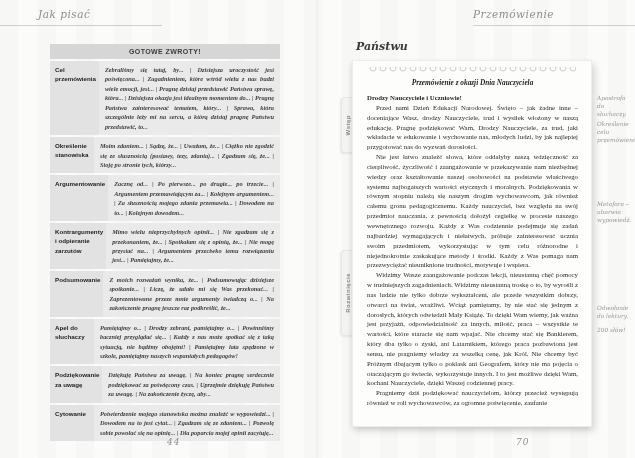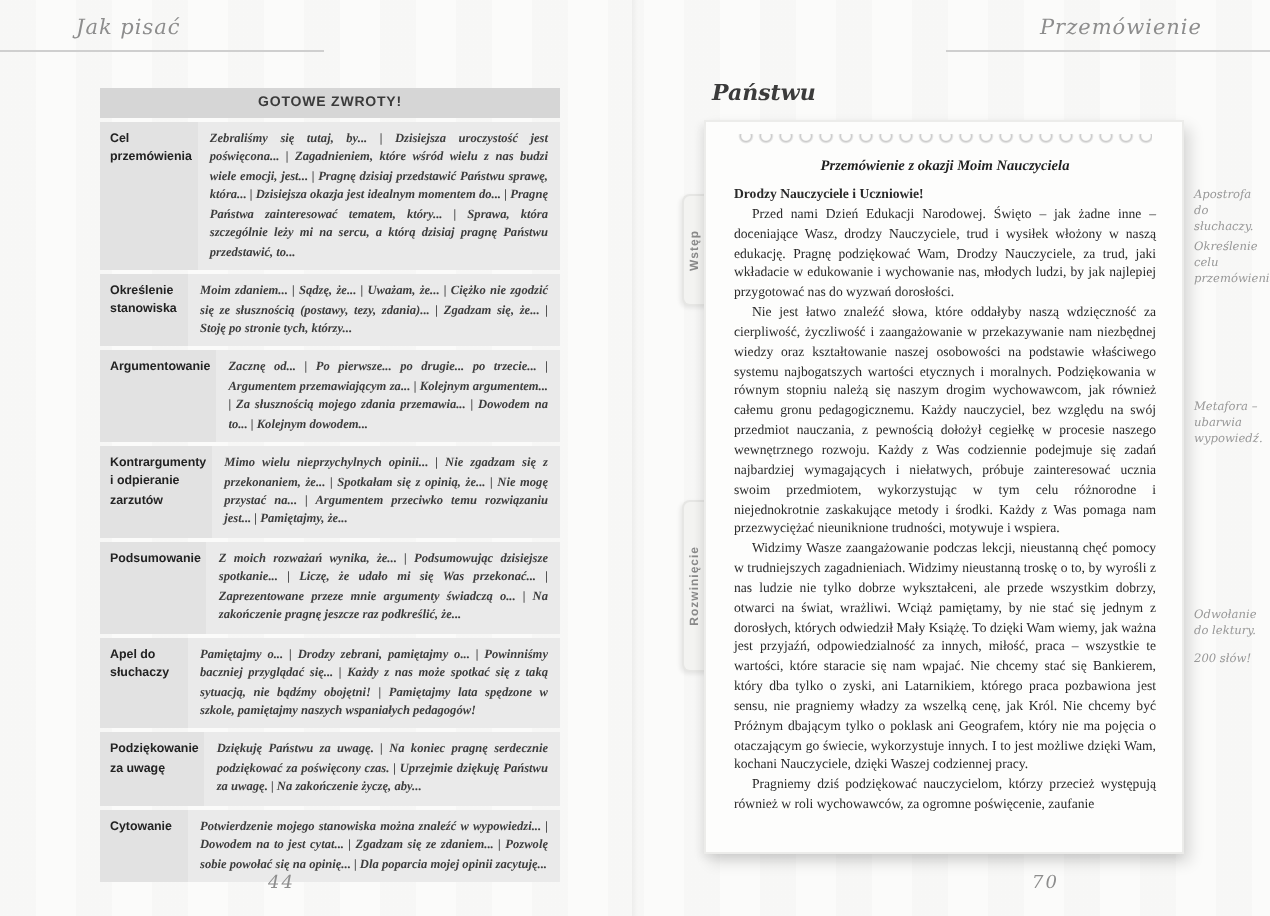--- a/index.html
+++ b/index.html
@@ -13,21 +13,21 @@
     background:repeating-linear-gradient(90deg,rgba(0,0,0,0.015) 0 18px,rgba(255,255,255,0) 18px 38px);
   }
   .spread::after{ 
     content:"";position:absolute;top:0;bottom:0;left:316px;width:3px;
     background:linear-gradient(90deg,rgba(0,0,0,0.04),rgba(0,0,0,0));
   }
   
   .runhead{position:absolute;top:6px;font-family:"DejaVu Serif",serif;font-style:italic;
     font-size:10.5px;color:#8d8d8d;letter-spacing:0.5px;}
   .runhead-left{left:0;width:162px;border-bottom:1px solid #cfcfcf;padding:2px 0 5px 38px;box-sizing:border-box;}
-  .runhead-right{right:0;width:162px;border-bottom:1px solid #cfcfcf;padding:2px 34px 5px 0;box-sizing:border-box;text-align:right;}
+  .runhead-right{right:0;width:162px;border-bottom:1px solid #cfcfcf;padding:2px 34px 5px 0;box-sizing:border-box;text-align:left;}
   
   .table-wrap{position:absolute;left:50px;top:44px;width:230px;}
   .table-title{background:#d6d6d6;color:#3a3a3a;font-weight:bold;font-size:7px;
     text-align:center;padding:4px 0;letter-spacing:0.4px;margin-bottom:2px;}
   .trow{display:flex;margin-bottom:2px;}
   .tcell-label{flex:0 0 44px;background:#e2e2e2;font-weight:bold;font-size:6.2px;
     line-height:1.5;padding:4px 3px 4px 5px;box-sizing:border-box;color:#222;}
   .tcell-text{flex:1;background:#eaeaea;font-family:"Liberation Serif",serif;font-style:italic;
     font-size:6.3px;line-height:1.5;padding:4px 6px;box-sizing:border-box;color:#3d3d3d;
     text-align:justify;font-weight:bold;}
@@ -57,21 +57,21 @@
     color:#8a8a8a;letter-spacing:0.5px;white-space:nowrap;}
   .tab-wstep{left:341px;top:97px;height:54px;}
   .tab-rozw{left:341px;top:250px;height:84px;}
   
   .mnote{position:absolute;left:597px;width:36px;font-family:"DejaVu Serif",serif;
     font-style:italic;font-size:5.8px;line-height:1.35;color:#979797;}
   .mnote-1{top:95px;}.mnote-2{top:121px;}.mnote-3{top:201px;}.mnote-4{top:305px;}.mnote-5{top:327px;}
   
   .pagenum{position:absolute;bottom:11px;font-family:"DejaVu Serif",serif;font-style:italic;
     font-size:9px;color:#8d8d8d;letter-spacing:1px;}
-  .pagenum-left{left:134px;text-align:center;}
+  .pagenum-left{left:167px;text-align:center;}
   .pagenum-right{left:516px;}
 </style>
 </head>
 <body>
 
 <div class="spread">
 
   <div class="runhead runhead-left">Jak pisać</div>
   <div class="runhead runhead-right">Przemówienie</div>
 
@@ -116,21 +116,21 @@
 
   <div class="tab tab-wstep">
     <span>Wstęp</span>
   </div>
   <div class="tab tab-rozw">
     <span>Rozwinięcie</span>
   </div>
 
   <div class="speech-box">
     <div class="scallops"></div>
-    <div class="speech-title">Przemówienie z okazji Moim Nauczyciela</div>
+    <div class="speech-title">Przemówienie z okazji Dnia Nauczyciela</div>
     <div class="speech-body">
       <p class="greeting">Drodzy Nauczyciele i Uczniowie!</p>
       <p class="indent">Przed nami Dzień Edukacji Narodowej. Święto – jak żadne inne – doceniające Wasz, drodzy Nauczyciele, trud i wysiłek włożony w naszą edukację. Pragnę podziękować Wam, Drodzy Nauczyciele, za trud, jaki wkładacie w edukowanie i wychowanie nas, młodych ludzi, by jak najlepiej przygotować nas do wyzwań dorosłości.</p>
       <p class="indent">Nie jest łatwo znaleźć słowa, które oddałyby naszą wdzięczność za cierpliwość, życzliwość i zaangażowanie w przekazywanie nam niezbędnej wiedzy oraz kształtowanie naszej osobowości na podstawie właściwego systemu najbogatszych wartości etycznych i moralnych. Podziękowania w równym stopniu należą się naszym drogim wychowawcom, jak również całemu gronu pedagogicznemu. Każdy nauczyciel, bez względu na swój przedmiot nauczania, z pewnością dołożył cegiełkę w procesie naszego wewnętrznego rozwoju. Każdy z Was codziennie podejmuje się zadań najbardziej wymagających i niełatwych, próbuje zainteresować ucznia swoim przedmiotem, wykorzystując w tym celu różnorodne i niejednokrotnie zaskakujące metody i środki. Każdy z Was pomaga nam przezwyciężać nieuniknione trudności, motywuje i wspiera.</p>
       <p class="indent">Widzimy Wasze zaangażowanie podczas lekcji, nieustanną chęć pomocy w trudniejszych zagadnieniach. Widzimy nieustanną troskę o to, by wyrośli z nas ludzie nie tylko dobrze wykształceni, ale przede wszystkim dobrzy, otwarci na świat, wrażliwi. Wciąż pamiętamy, by nie stać się jednym z dorosłych, których odwiedził Mały Książę. To dzięki Wam wiemy, jak ważna jest przyjaźń, odpowiedzialność za innych, miłość, praca – wszystkie te wartości, które staracie się nam wpajać. Nie chcemy stać się Bankierem, który dba tylko o zyski, ani Latarnikiem, którego praca pozbawiona jest sensu, nie pragniemy władzy za wszelką cenę, jak Król. Nie chcemy być Próżnym dbającym tylko o poklask ani Geografem, który nie ma pojęcia o otaczającym go świecie, wykorzystuje innych. I to jest możliwe dzięki Wam, kochani Nauczyciele, dzięki Waszej codziennej pracy.</p>
       <p class="indent">Pragniemy dziś podziękować nauczycielom, którzy przecież występują również w roli wychowawców, za ogromne poświęcenie, zaufanie</p>
     </div>
   </div>
 
   <div class="mnote mnote-1">Apostrofa do słuchaczy.</div>

